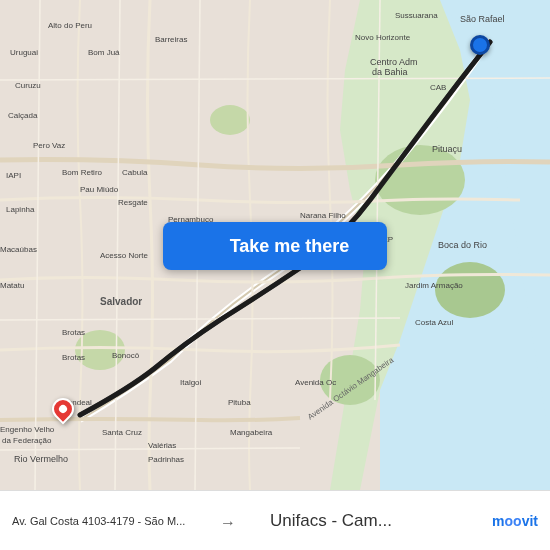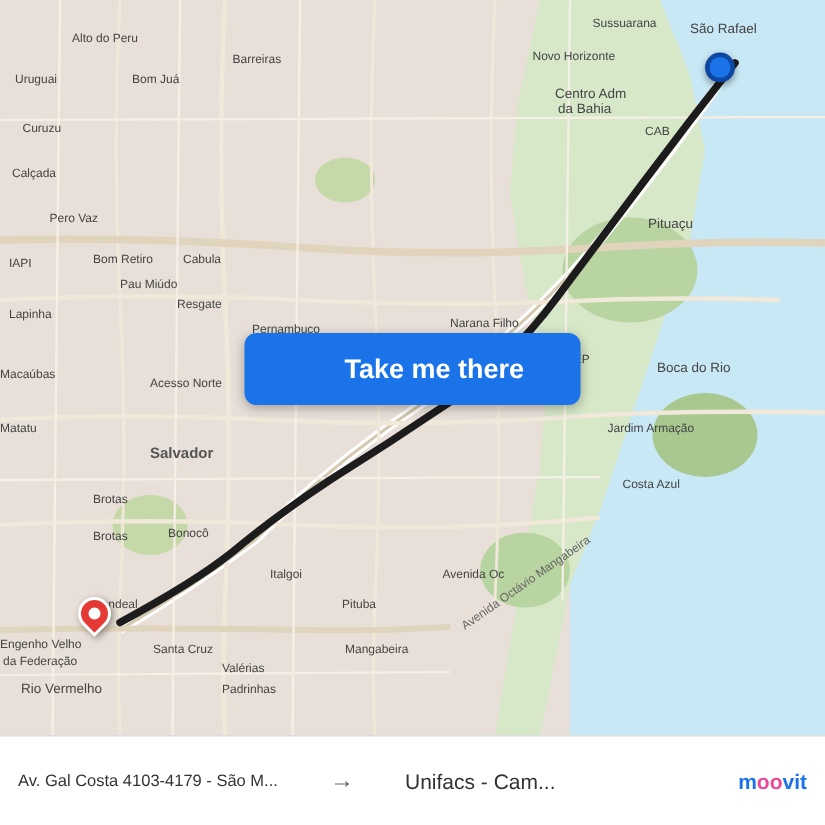--- a/index.html
+++ b/index.html
@@ -120,39 +120,39 @@
       max-width: 200px;
     }
 
     #arrow-icon {
       font-size: 16px;
       color: #666;
       flex: 0 0 auto;
     }
 
     #to-label {
-      font-size: 14px;
+      font-size: 17px;
       color: #333;
       flex: 1;
       white-space: nowrap;
       overflow: hidden;
       text-overflow: ellipsis;
       max-width: 150px;
       padding-left: 26px;
     }
 
     #moovit-logo {
       font-size: 14px;
       font-weight: bold;
       color: #1a73e8;
       flex: 0 0 auto;
     }
 
     #moovit-logo span {
-      color: #ec4899;
+      color: #3b82f6;
     }
   </style>
 </head>
 <body>
 
 <div id="map-container">
 
   <svg id="map-svg" viewBox="0 0 550 490" xmlns="http://www.w3.org/2000/svg">
 
     <rect x="380" y="0" width="170" height="490" fill="#c9e8f5"></rect>

